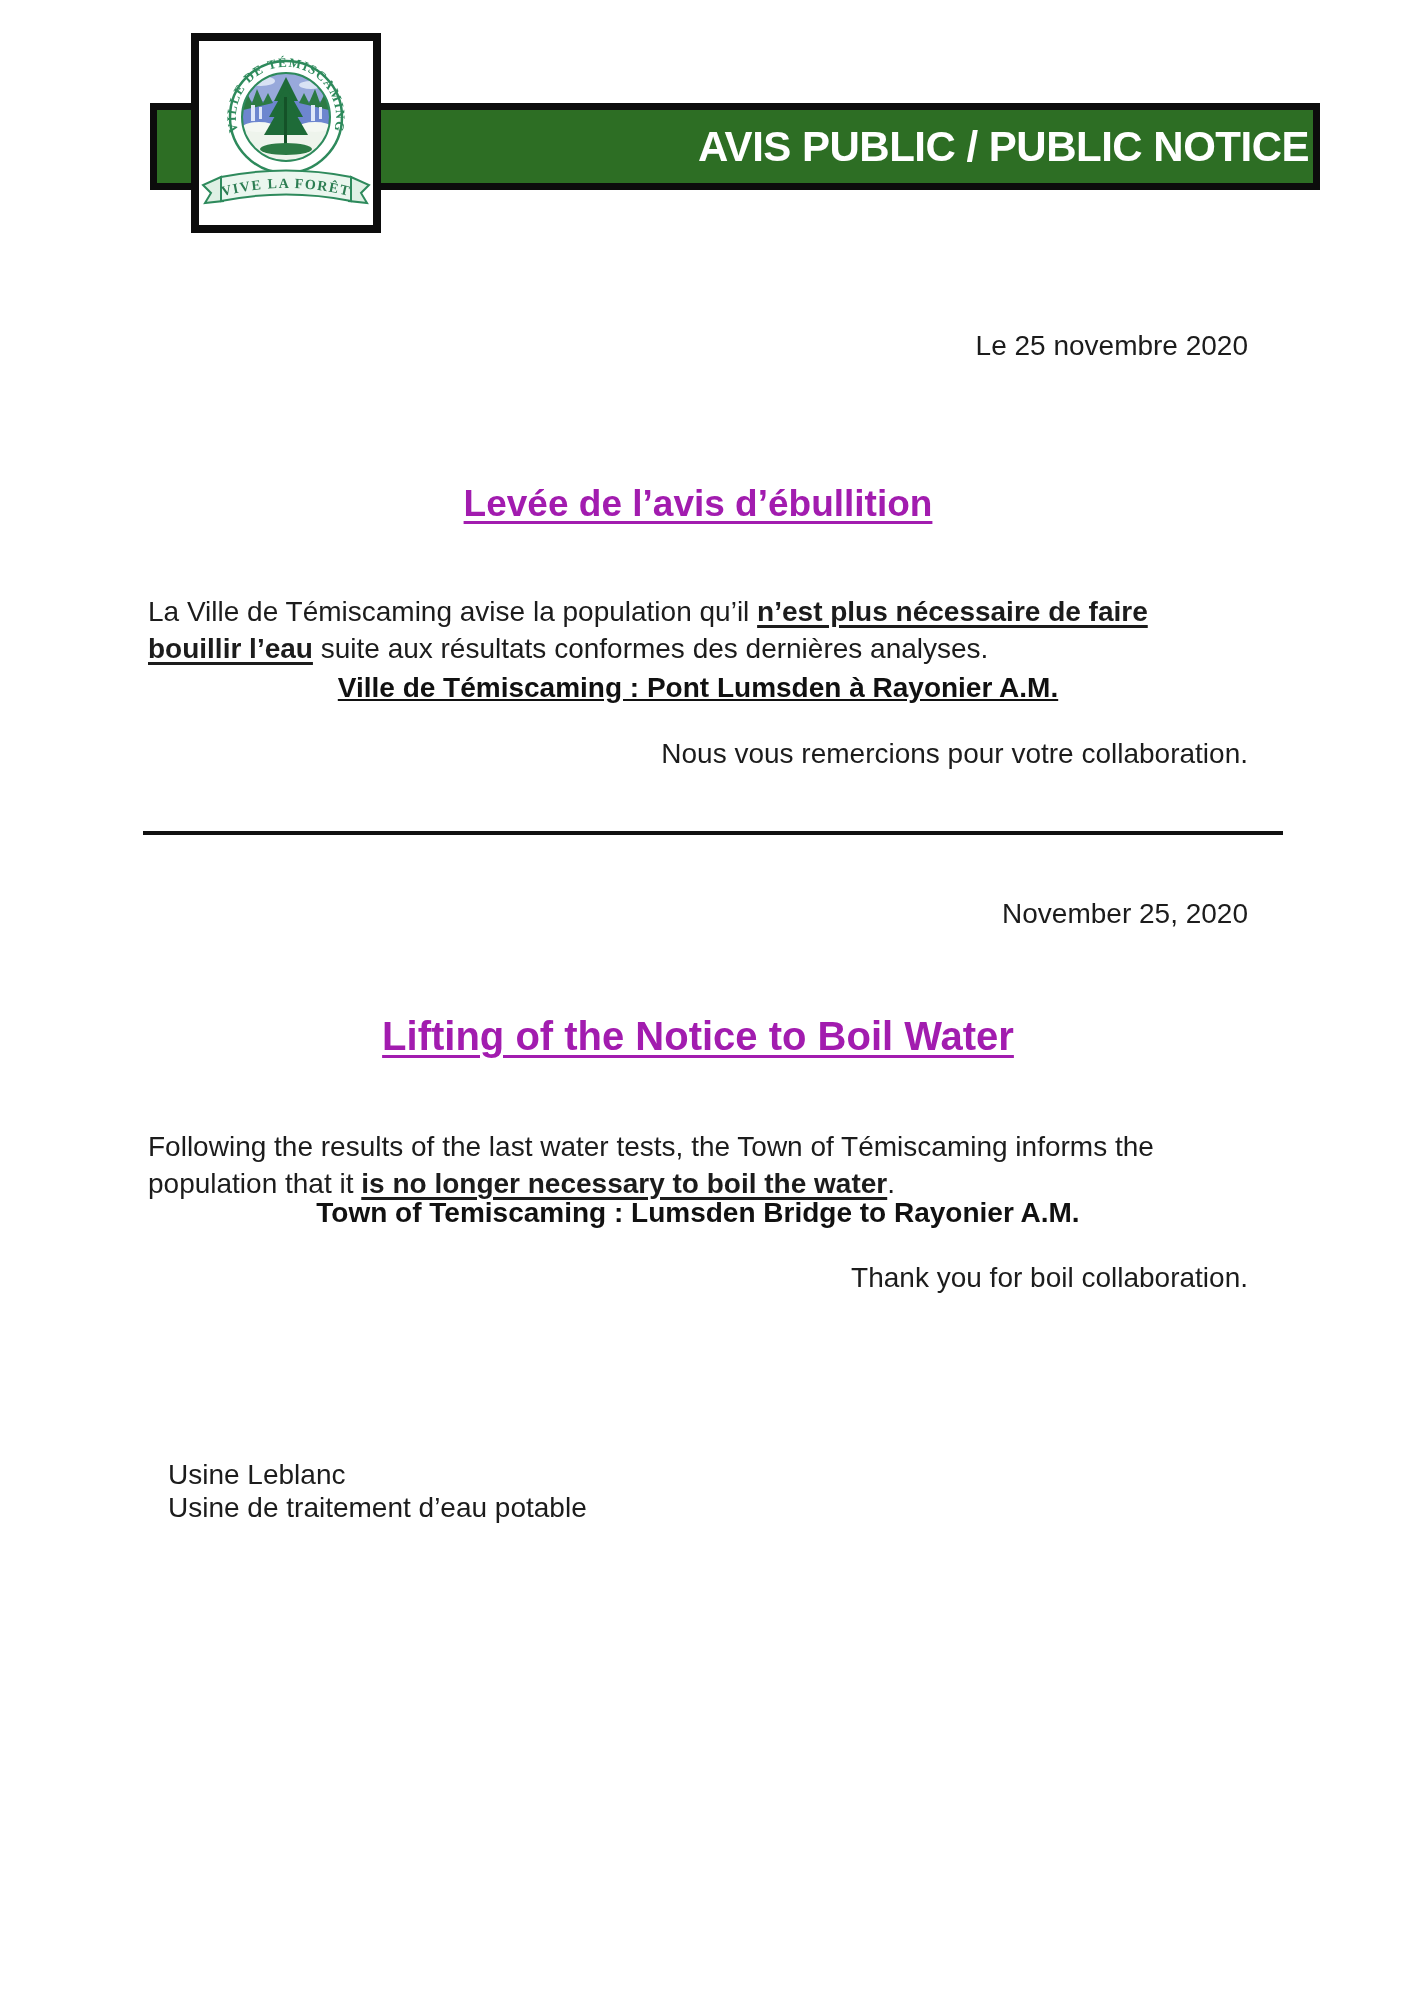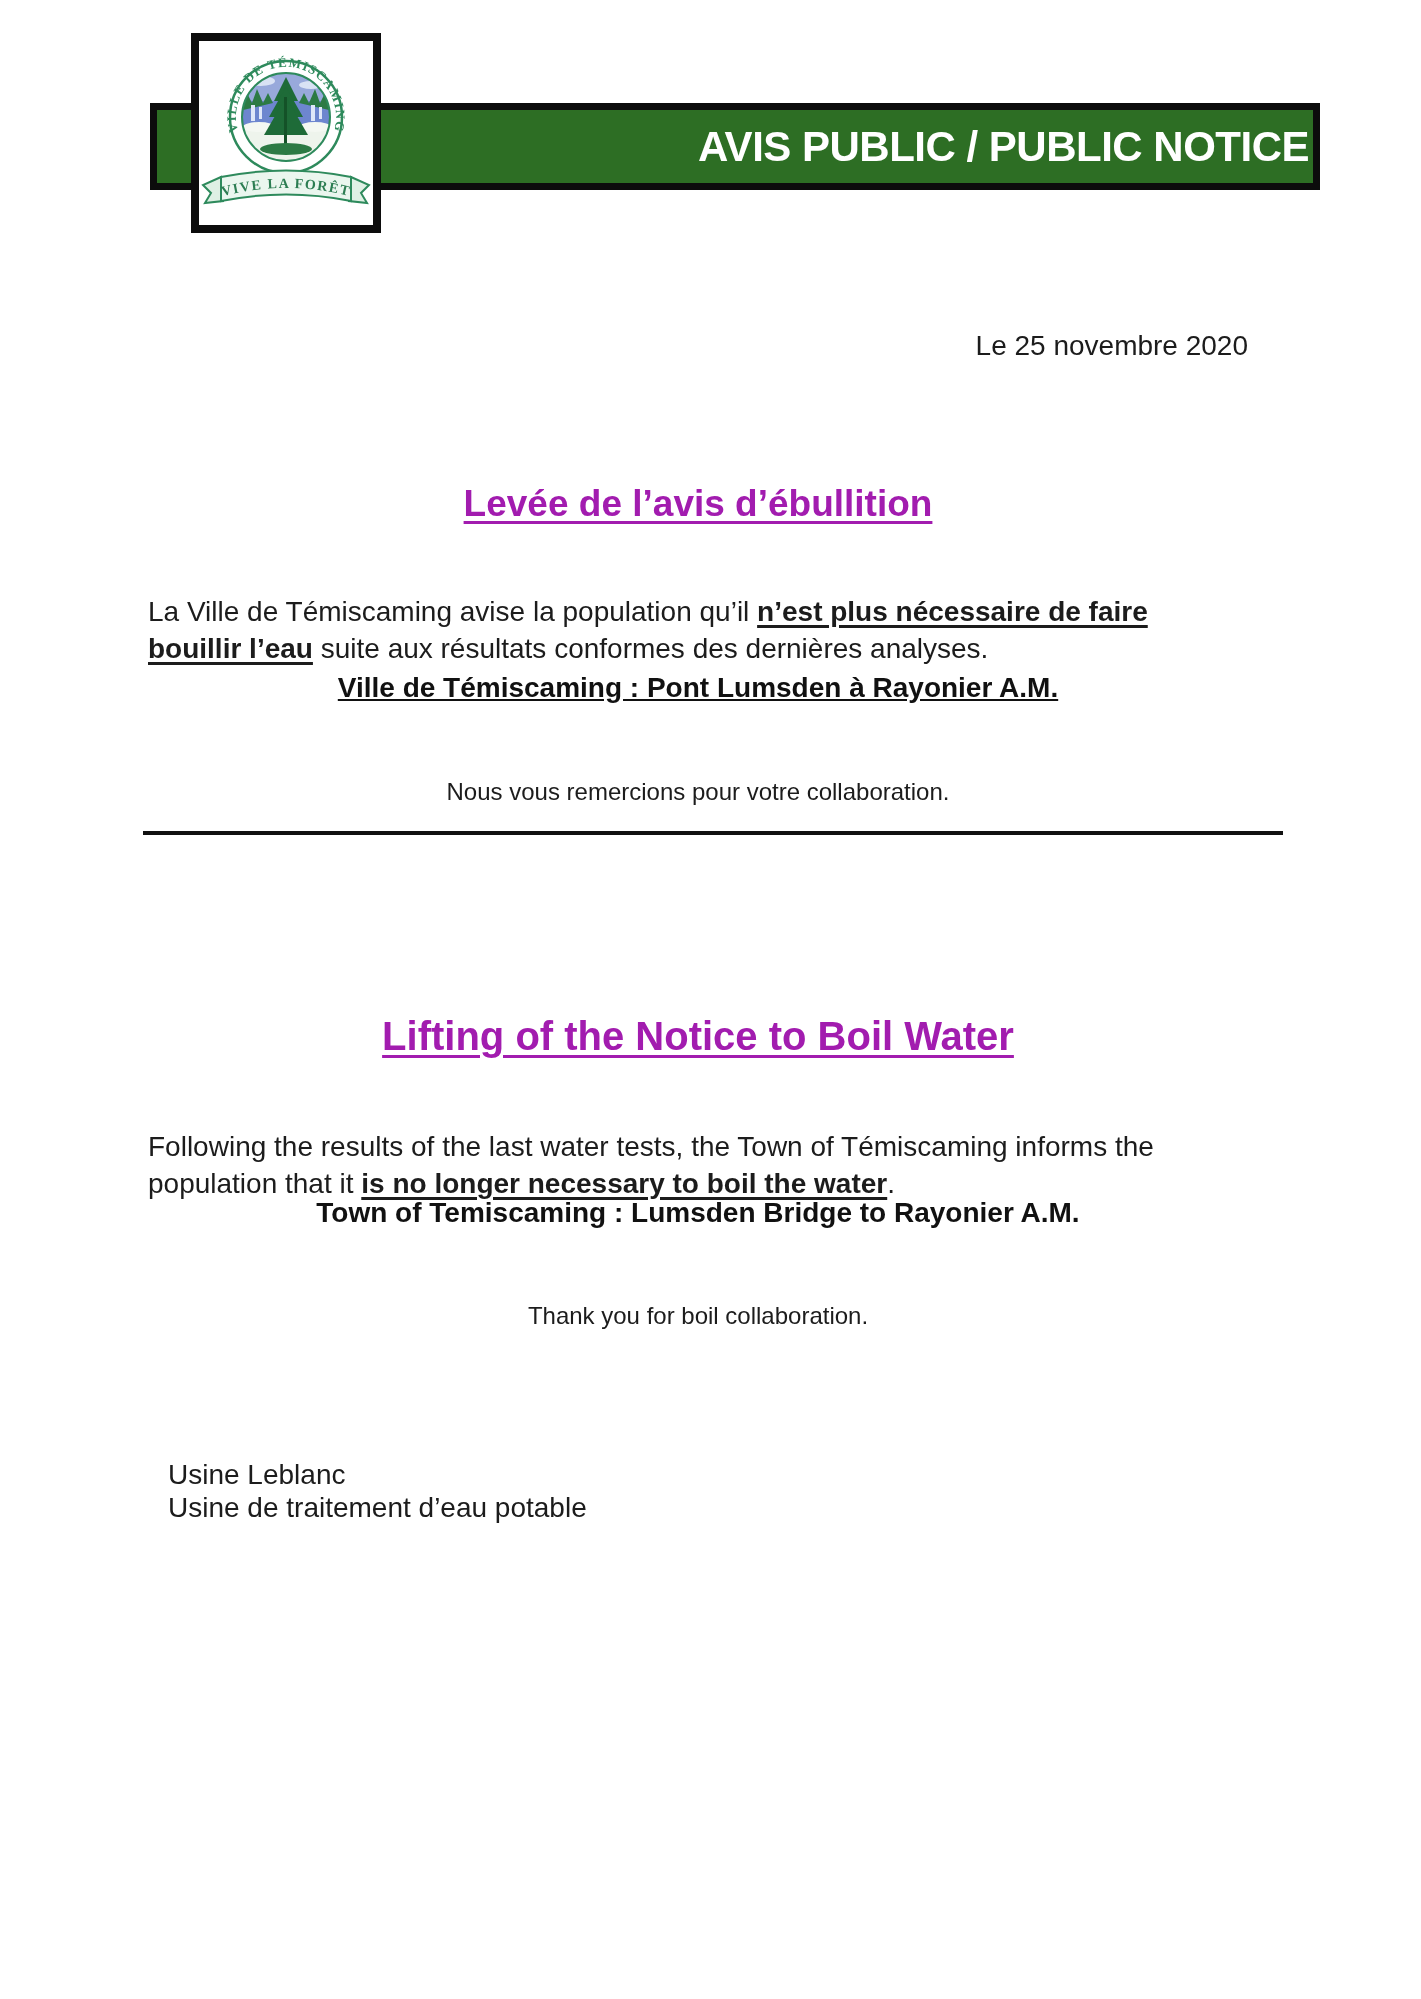--- a/index.html
+++ b/index.html
@@ -80,23 +80,22 @@
     position: absolute;
     left: 148px; width: 1100px;
     text-align: center;
     font-weight: bold;
     font-size: 28px;
     color: #111;
   }
   .center-reg {
     position: absolute;
     left: 148px; width: 1100px;
-    text-align: center;
-    font-size: 24px;
-    margin-top: 40px;
+    text-align: right;
+    font-size: 28px;
   }
   .separator {
     position: absolute;
     left: 143px; top: 831px;
     width: 1140px; height: 4px;
     background: #111111;
   }
   .signature {
     position: absolute;
     left: 168px; top: 1458px;
@@ -185,20 +184,21 @@
   <div class="doc-title" id="title-fr">Levée de l’avis d’ébullition</div>
 
   <p class="para" id="para-fr"><span>La Ville de Témiscaming avise la population qu’il </span><span class="bu">n’est plus nécessaire de faire bouillir l’eau</span><span> suite aux résultats conformes des dernières analyses.</span></p>
 
   <div class="center-bold" id="loc-fr">Ville de Témiscaming : Pont Lumsden à Rayonier A.M.</div>
 
   <div class="center-reg" id="thanks-fr">Nous vous remercions pour votre collaboration.</div>
 
   <div class="separator"></div>
 
+  <div class="date-line" id="date-en">November 25, 2020</div>
 
   <div class="doc-title" id="title-en">Lifting of the Notice to Boil Water</div>
 
   <p class="para" id="para-en"><span>Following the results of the last water tests, the Town of Témiscaming informs the population that it </span><span class="bu">is no longer necessary to boil the water</span><span>.</span></p>
 
   <div class="center-bold" id="loc-en">Town of Temiscaming : Lumsden Bridge to Rayonier A.M.</div>
 
   <div class="center-reg" id="thanks-en">Thank you for boil collaboration.</div>
 
   <div class="signature">

